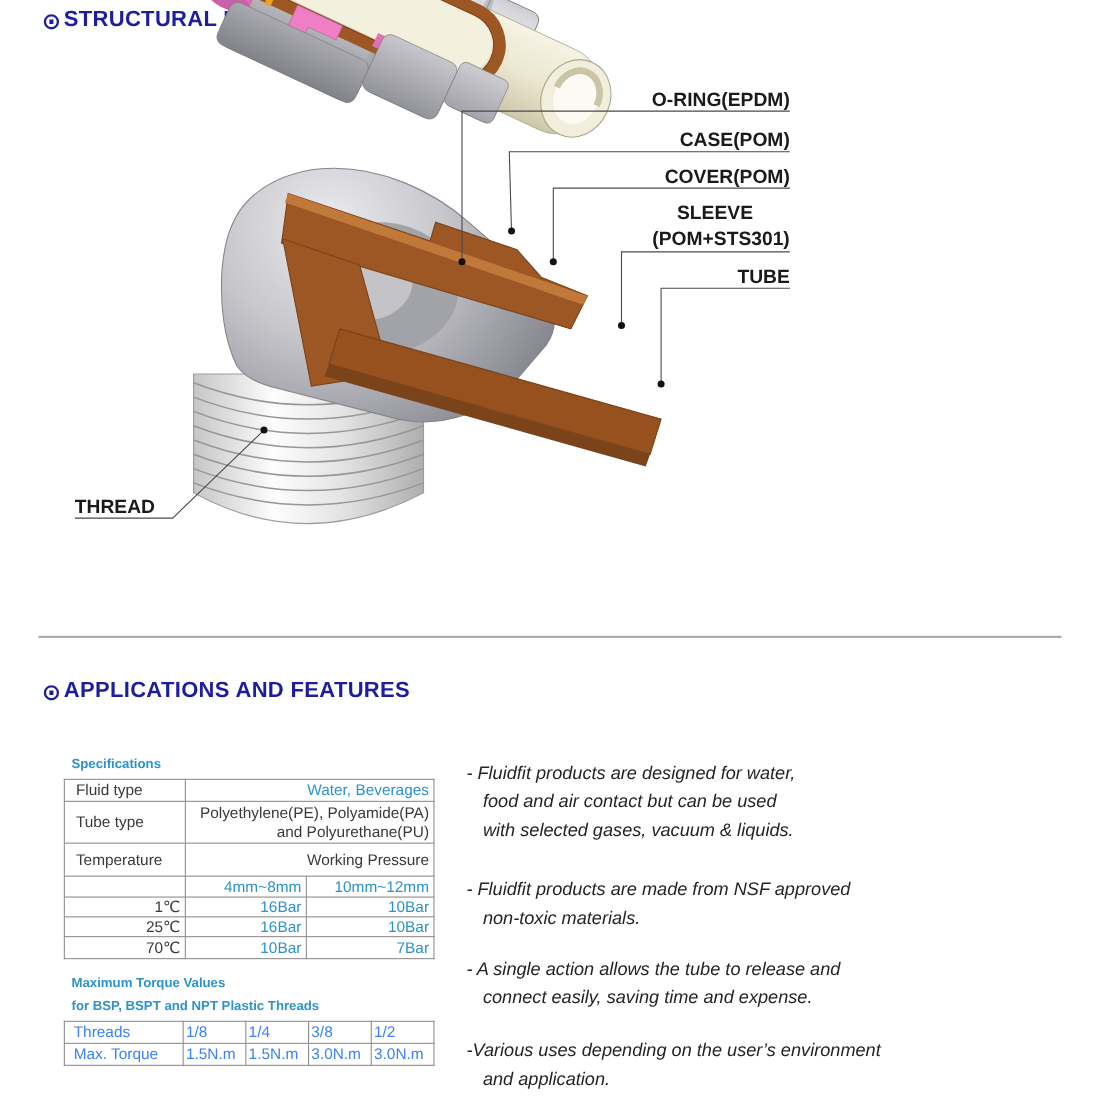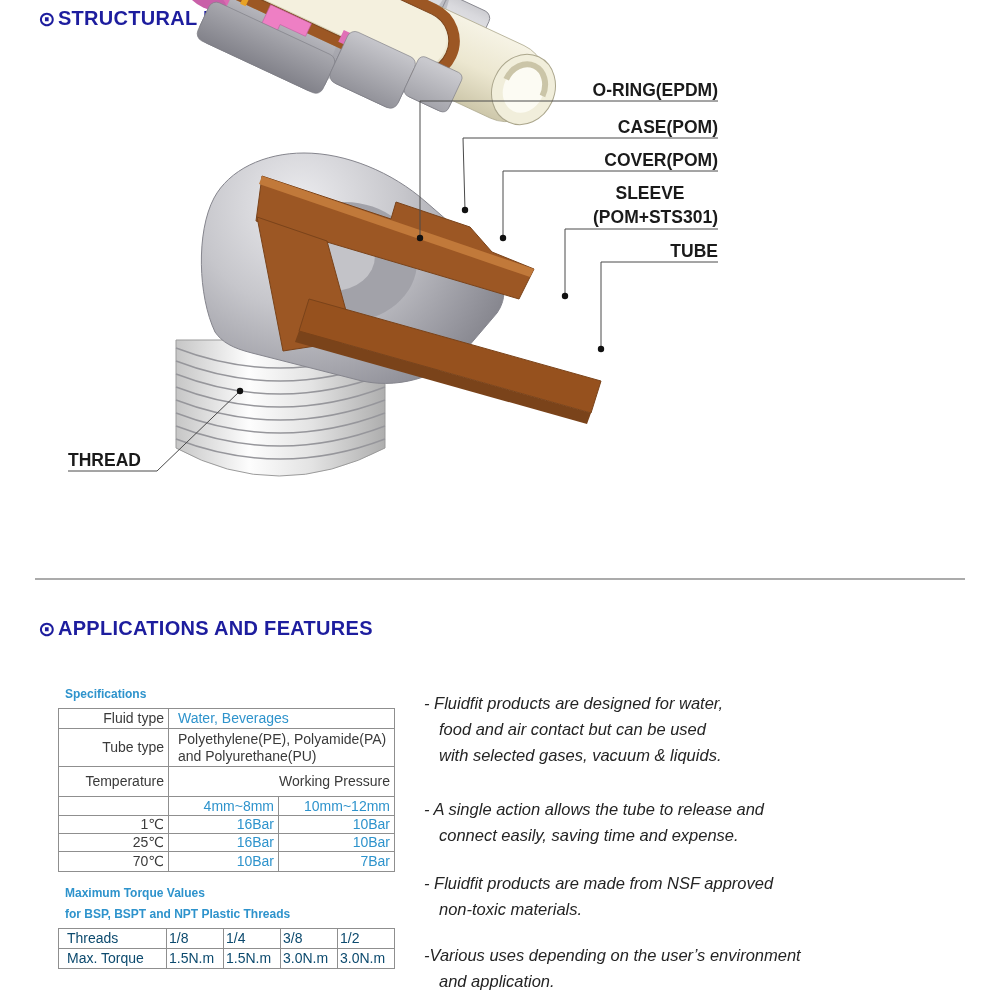--- a/index.html
+++ b/index.html
@@ -9,25 +9,25 @@
              color:#1D1D9E;font-size:20px;font-weight:bold;letter-spacing:.3px;white-space:nowrap;}
   .sec-title .dot-glyph{font-family:"DejaVu Sans",sans-serif;font-size:21px;line-height:20px;}
   #diagram-svg{position:absolute;left:0;top:0;width:1000px;height:580px;}
   .divider{position:absolute;left:35px;top:578px;width:930px;height:2px;background:#ababab;}
 
   .tbl-title{position:absolute;color:#2E93CC;font-size:12px;font-weight:bold;white-space:nowrap;}
   .tbl-title.two-line{line-height:21px;}
   table.spec{position:absolute;left:58px;top:708px;width:336px;border-collapse:collapse;
              table-layout:fixed;font-size:14px;color:#3a3a3a;}
   table.spec td{border:1px solid #8f8f8f;text-align:right;padding:0 4px;line-height:1.15;}
-  table.spec td.lbl-left{text-align:right;padding-left:10px;}
-  table.spec td.val-left{text-align:left;padding-left:9px;}
+  table.spec td.lbl-left{text-align:left;padding-left:10px;}
+  table.spec td.val-left{text-align:right;padding-left:9px;}
   .blue{color:#2E93CC;}
   table.torque{position:absolute;left:58px;top:928px;width:336px;border-collapse:collapse;
-               table-layout:fixed;font-size:14px;color:#0c4a6e;}
+               table-layout:fixed;font-size:14px;color:#3b82f6;}
   table.torque td{border:1px solid #8f8f8f;text-align:left;padding:0 2px;height:19px;line-height:1.1;}
   table.torque td.lbl-left{text-align:left;padding-left:8px;}
 
   .features{position:absolute;left:424px;top:690px;width:572px;color:#242424;
             font-size:16.5px;line-height:26px;font-style:italic;}
   .feature .cont{padding-left:15px;}
   .feature.m1{margin-bottom:28px;} .feature.m2{margin-bottom:22px;} .feature.m3{margin-bottom:20px;}
 
   svg text.plabel{font-family:"Liberation Sans","DejaVu Sans",sans-serif;
                   font-size:17.5px;font-weight:bold;fill:#1a1a1a;}
@@ -250,27 +250,27 @@
     </tr>
   </tbody>
     </table>
 
   <div class="features">
     <div class="feature m1">
       <div>- Fluidfit products are designed for water,</div>
       <div class="cont">food and air contact but can be used</div>
       <div class="cont">with selected gases, vacuum &amp; liquids.</div>
     </div>
+    <div class="feature m3">
+      <div>- Fluidfit products are made from NSF approved</div>
+      <div class="cont">non-toxic materials.</div>
+    </div>
     <div class="feature m2">
       <div>- A single action allows the tube to release and</div>
       <div class="cont">connect easily, saving time and expense.</div>
     </div>
-    <div class="feature m3">
-      <div>- Fluidfit products are made from NSF approved</div>
-      <div class="cont">non-toxic materials.</div>
-    </div>
     <div class="feature">
       <div>-Various uses depending on the user’s environment</div>
       <div class="cont">and application.</div>
     </div>
   </div>
 
 </div>
 
 </body></html>

